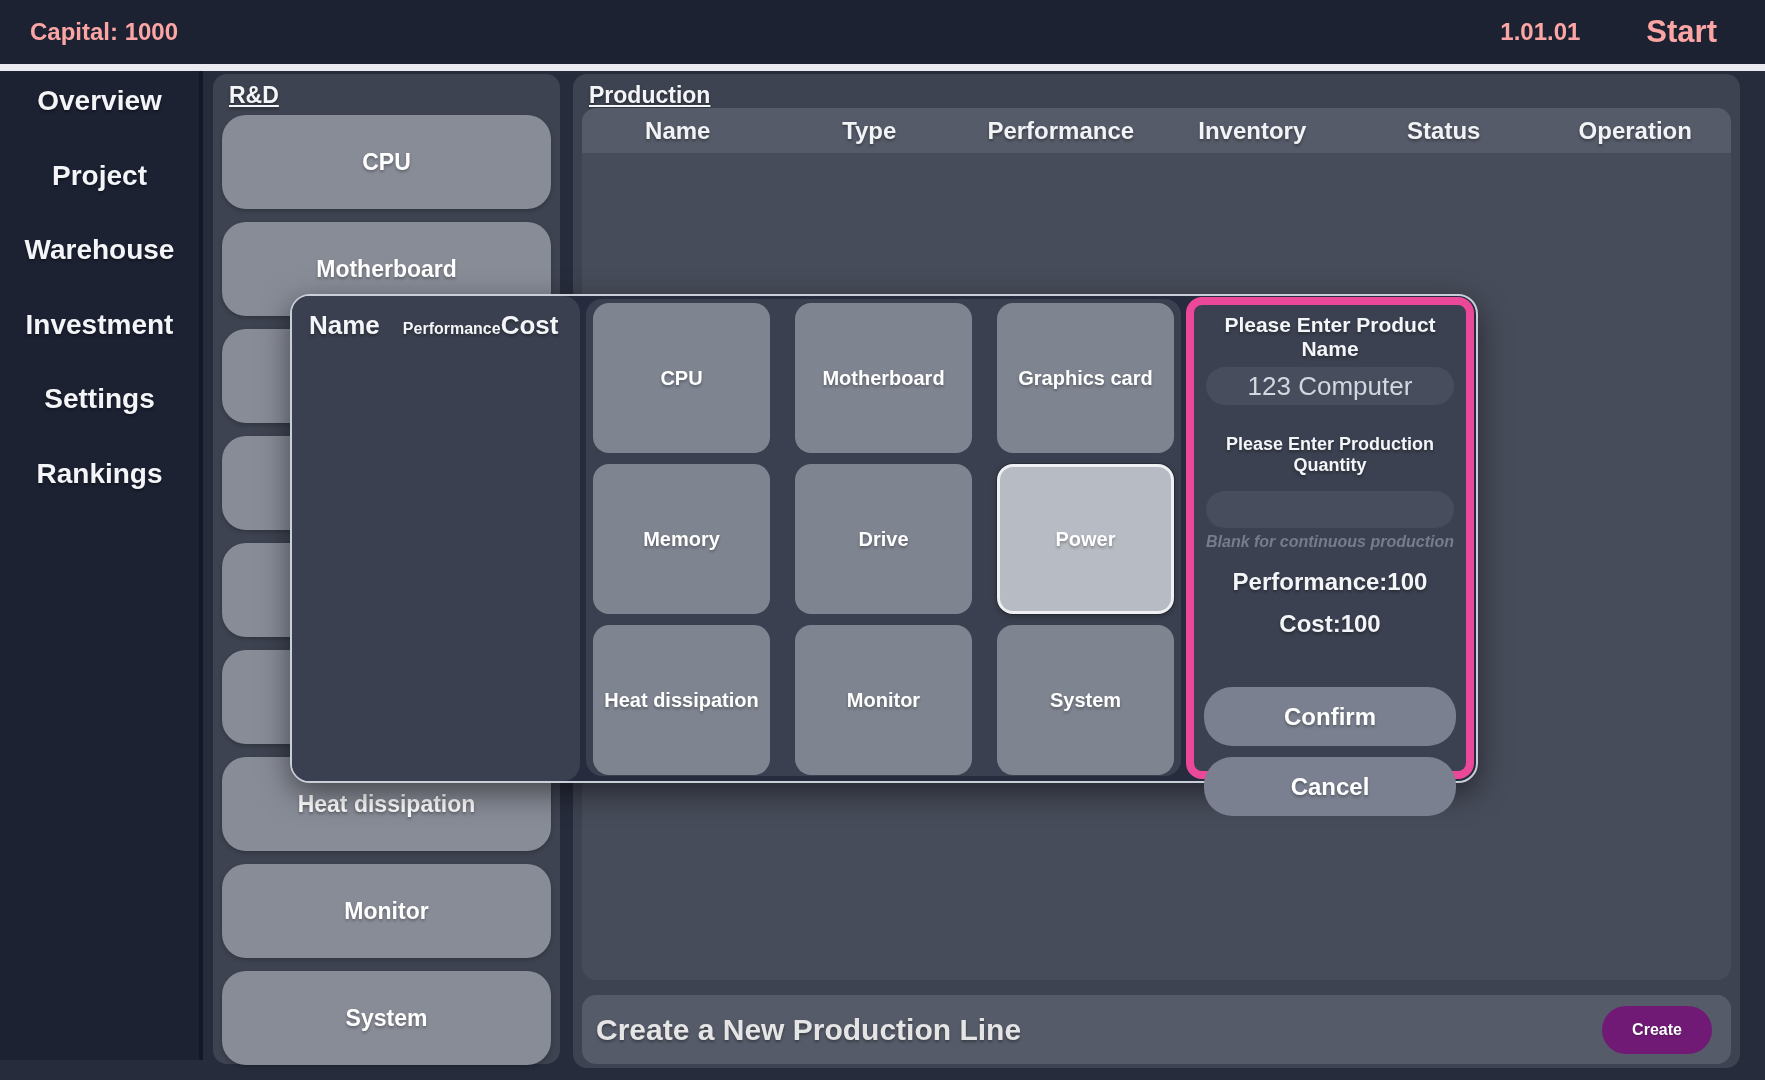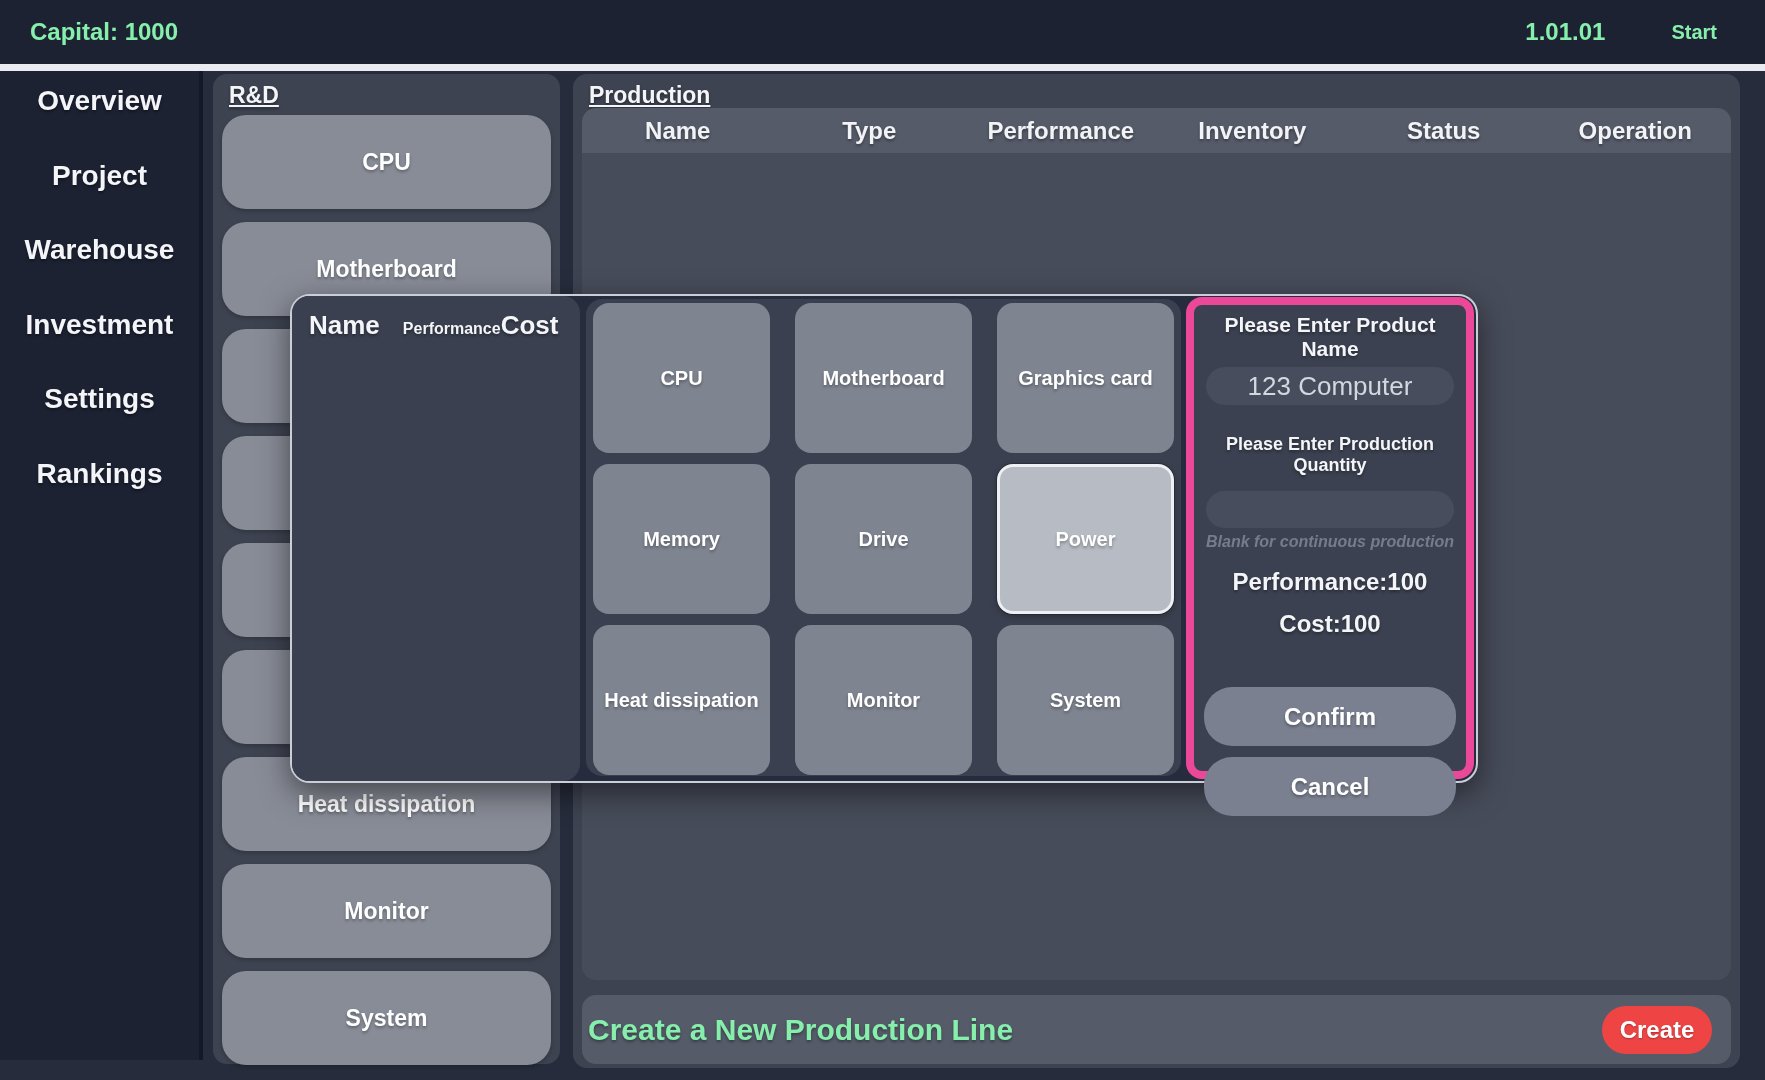--- a/index.html
+++ b/index.html
@@ -6,26 +6,26 @@
   body{
     width:1765px;height:1080px;position:relative;overflow:hidden;
     background:#272c3c;
     font-family:"Liberation Sans",sans-serif;
     -webkit-font-smoothing:antialiased;
   }
 
   
   .topbar{
     position:absolute;left:0;top:0;width:1765px;height:64px;
-    background:#1d2233;color:#86efac;display:flex;align-items:center;
+    background:#1d2233;color:#fca5a5;display:flex;align-items:center;
   }
   .topbar .capital{margin-left:30px;font-size:24px;font-weight:bold;}
   .topbar .spacer{flex:1;}
   .topbar .date{font-size:24px;font-weight:bold;margin-right:66px;}
-  .topbar .start{font-size:20px;font-weight:bold;margin-right:48px;cursor:pointer;}
+  .topbar .start{font-size:31px;font-weight:bold;margin-right:48px;cursor:pointer;}
   .hline{position:absolute;left:0;top:64px;width:1765px;height:7px;background:#e9ebf1;}
 
   
   .sidebar{
     position:absolute;left:0;top:71px;width:199px;height:989px;
     background:#1d2233;border-right:4px solid #12172a;
   }
   .sidebar ul{list-style:none;margin:-7px 0 0 0;padding:0;}
   .sidebar li{
     height:74.5px;display:flex;align-items:center;justify-content:center;
@@ -63,28 +63,28 @@
   .table-head span{
     flex:1;text-align:center;color:#f2f3f6;font-size:24px;font-weight:bold;
     text-shadow:0 2px 3px rgba(0,0,0,.35);
   }
   .table-body{flex:1;background:#474c5a;}
   .prod-footer{
     position:absolute;left:9px;top:921px;width:1149px;height:69px;
     background:#565b69;border-radius:14px;display:flex;align-items:center;
   }
   .prod-footer .label{
-    margin-left:6px;color:#86efac;font-size:30px;font-weight:bold;
+    margin-left:14px;color:#e5e5e5;font-size:30px;font-weight:bold;
     text-shadow:0 2px 3px rgba(0,0,0,.35);
   }
   .create-btn{
     position:absolute;right:19px;top:50%;transform:translateY(-50%);
-    width:110px;height:48px;background:#ef4444;border-radius:24px;
-    display:flex;align-items:center;justify-content:center;
-    color:#fff;font-size:24px;font-weight:bold;cursor:pointer;
+    width:110px;height:48px;background:#701a75;border-radius:24px;
+    display:flex;align-items:center;justify-content:center;
+    color:#fff;font-size:16px;font-weight:bold;cursor:pointer;
     text-shadow:0 1px 2px rgba(0,0,0,.3);
   }
 
   
   .modal{
     position:absolute;left:290px;top:294px;width:1188px;height:489px;
     background:#262c3e;border:2px solid #c9ced9;border-radius:20px;
     box-sizing:border-box;box-shadow:0 10px 30px rgba(0,0,0,.5);z-index:10;
   }
   .modal-list{

